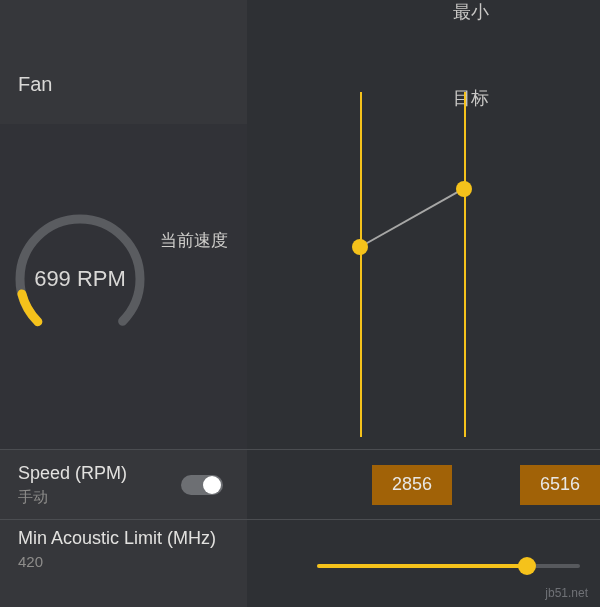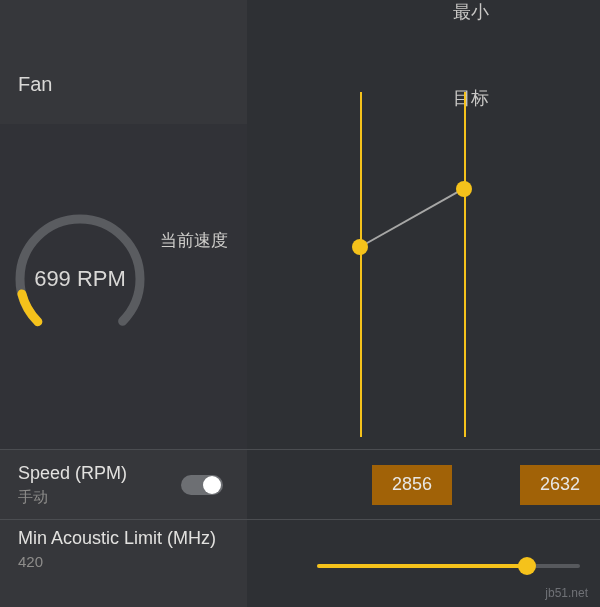--- a/index.html
+++ b/index.html
@@ -156,21 +156,21 @@
   </div>
   <div class="slider-area">
     <div class="vtrack min"></div>
     <div class="vtrack tgt"></div>
     <div class="connector" id="connector" style="left: 113px; top: 166.25px; width: 119.398px; transform: rotate(-29.4205deg);"></div>
     <div class="knob" id="knob-min" style="left: 113px; top: 167.25px;"></div>
     <div class="knob" id="knob-tgt" style="left: 217px; top: 108.6px;"></div>
   </div>
   <div class="value-row">
     <div class="value-box">2856</div>
-    <div class="value-box">2632</div>
+    <div class="value-box">6516</div>
   </div>
   <div class="hslider-row">
     <div class="hslider">
       <div class="hslider-fill" id="hslider-fill" style="width: 80%;"></div>
       <div class="hslider-knob" id="hslider-knob" style="left: 80%;"></div>
     </div>
   </div>
   <div class="watermark">jb51.net</div>
 </div>
 

